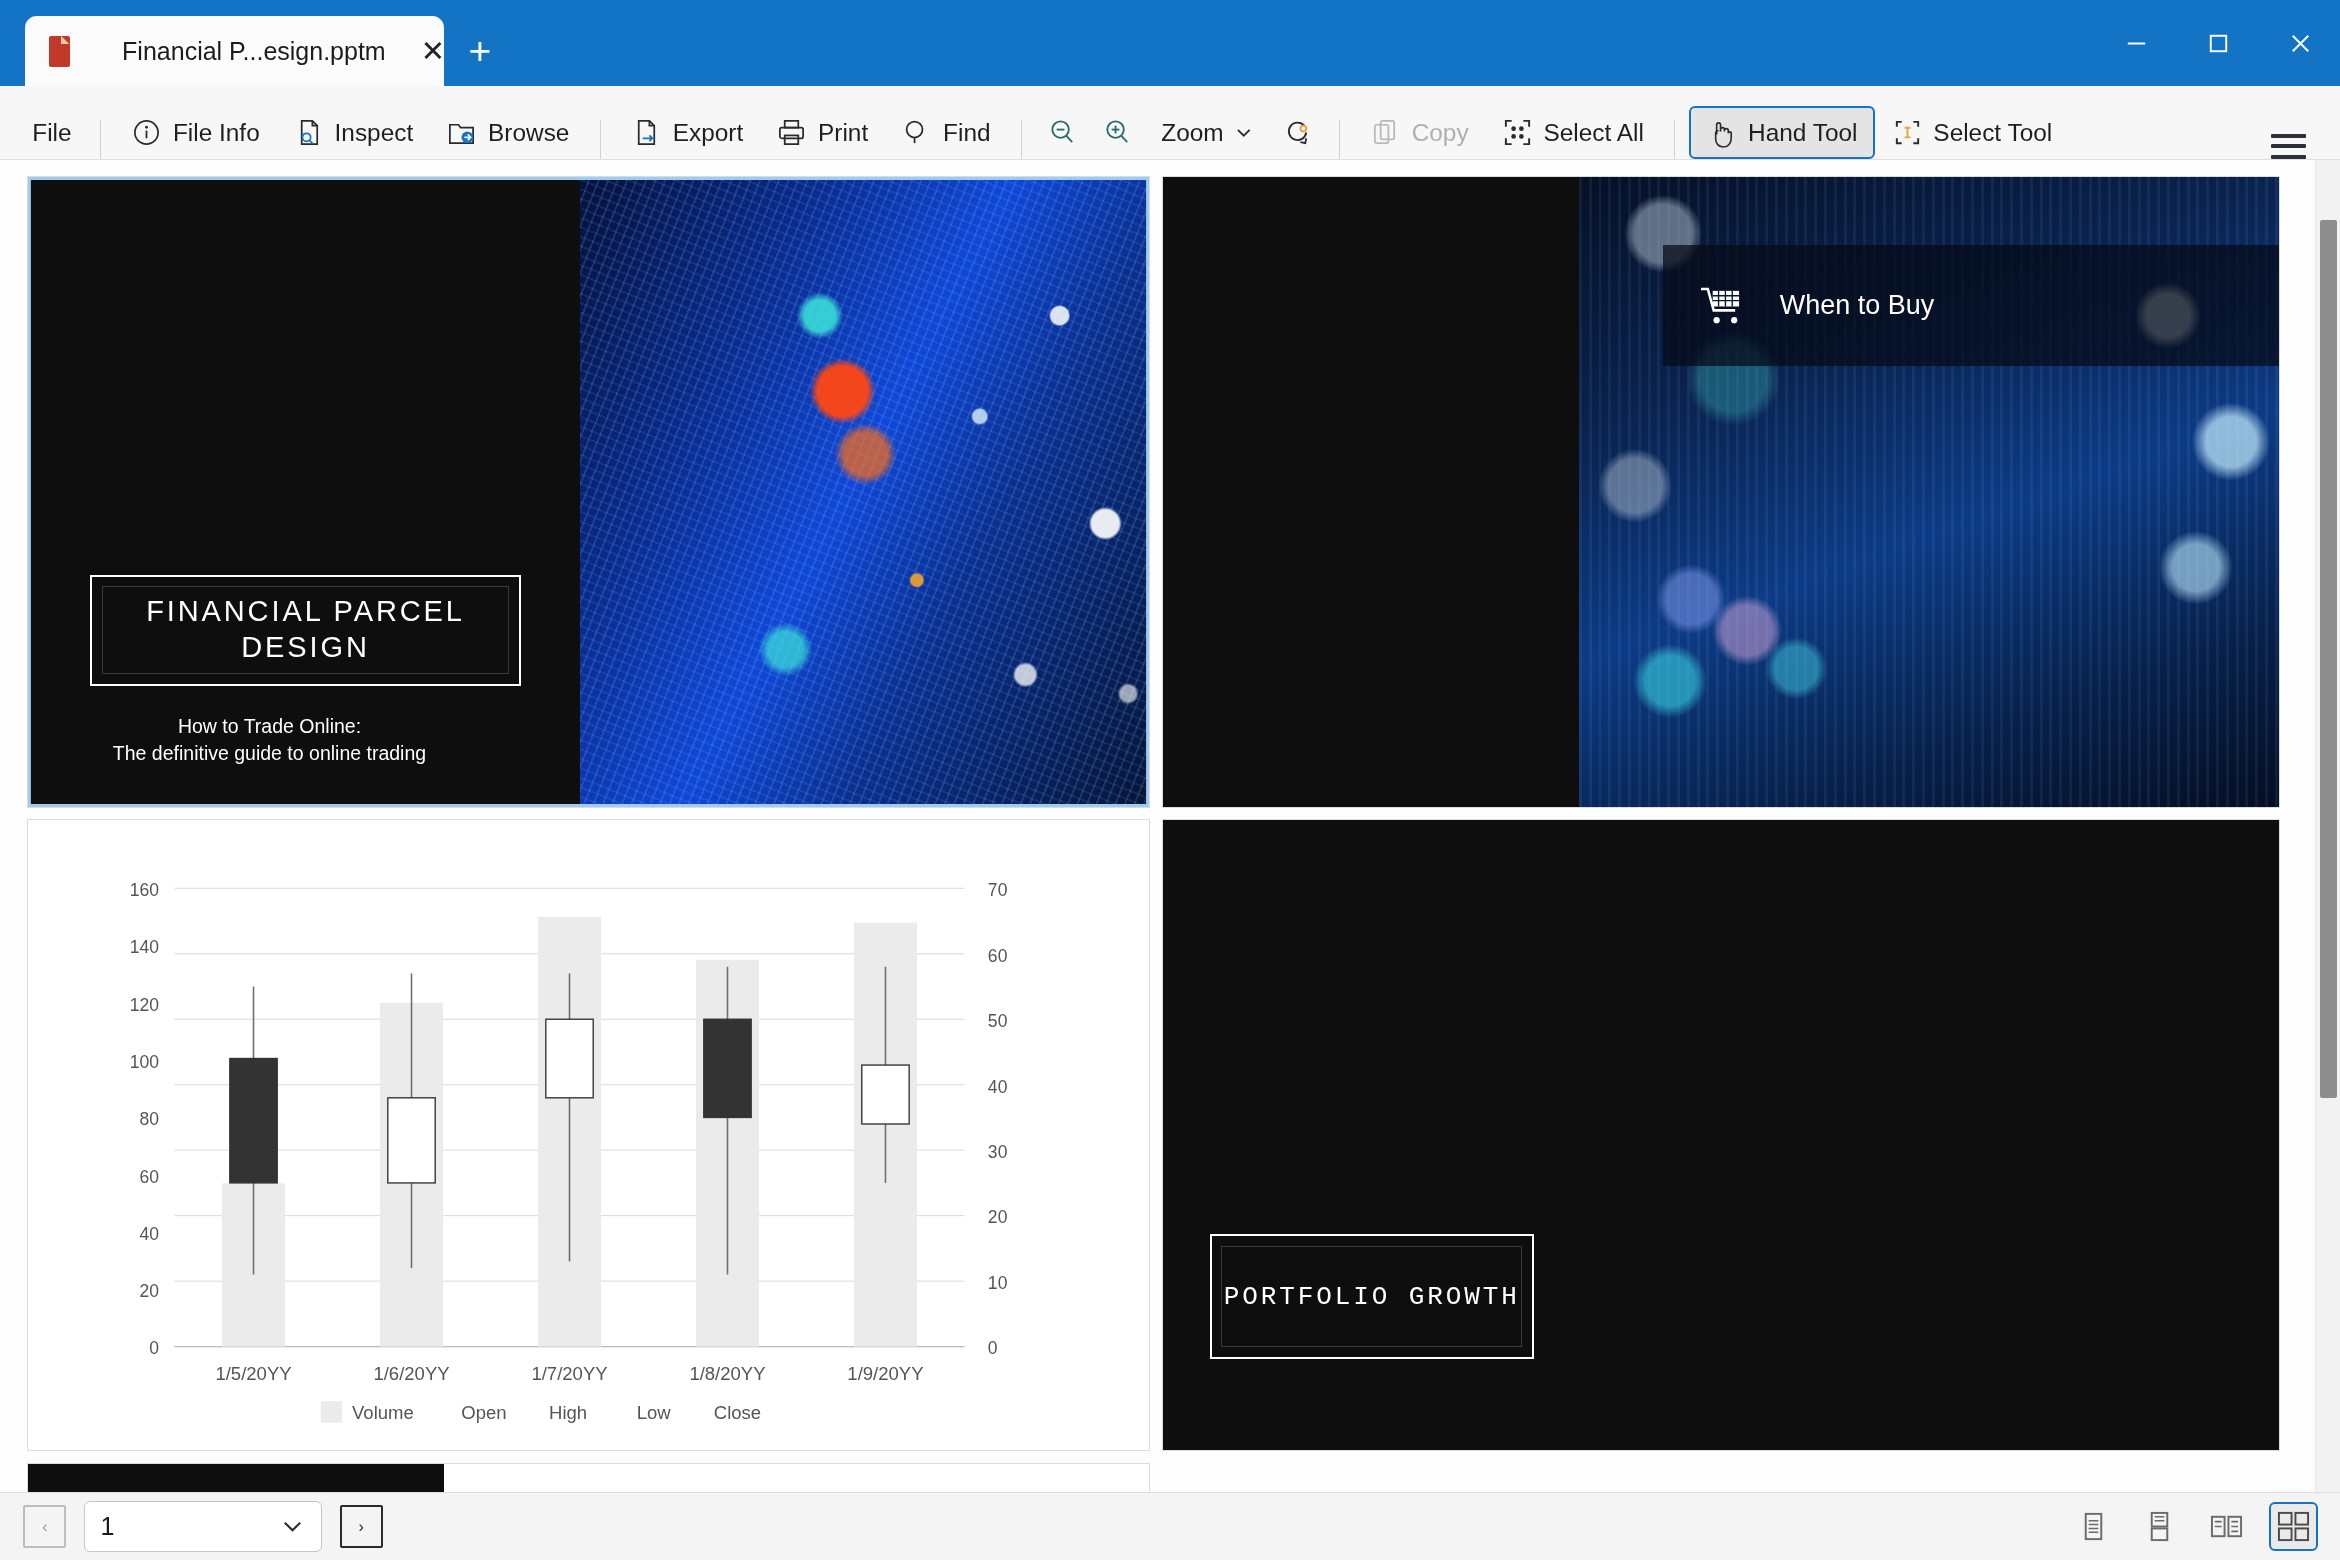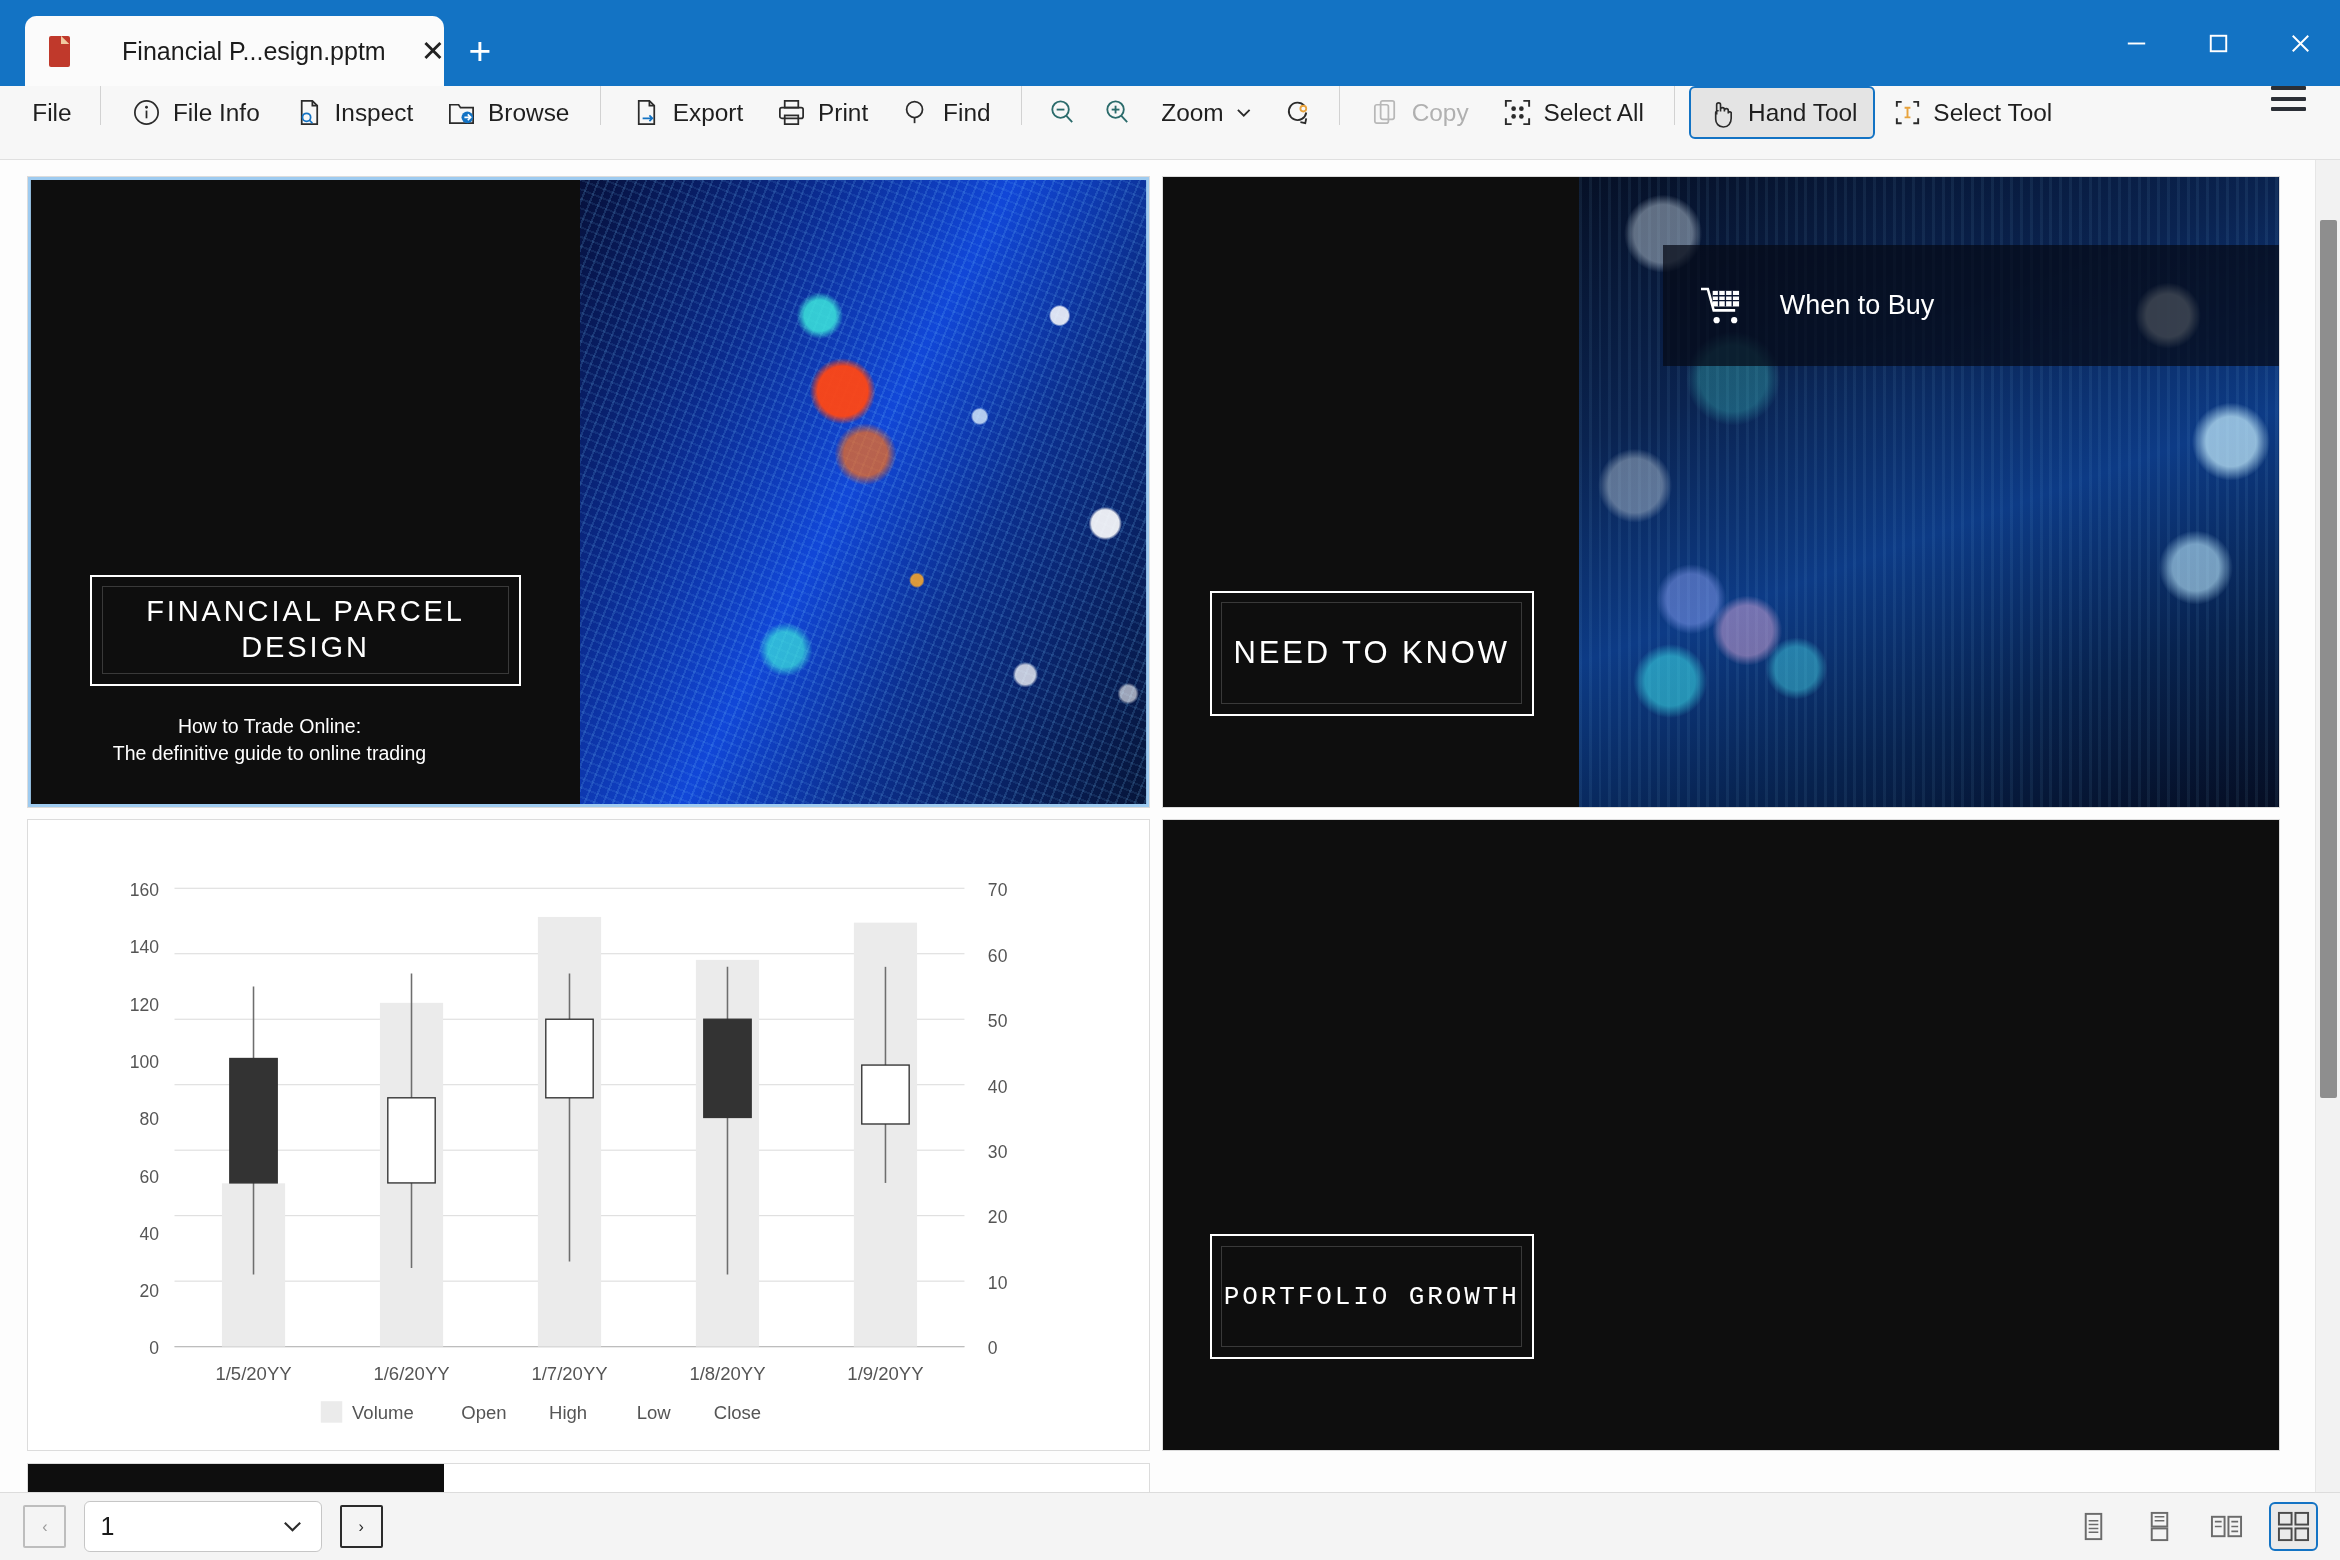--- a/index.html
+++ b/index.html
@@ -53,21 +53,21 @@
   .wincontrol {
     width: 82px; height: 86px; display: flex; align-items: center; justify-content: center;
     color: #fff;
   }
 
   
   .toolbar {
     position: absolute; left: 0; top: 86px; width: 2341px; height: 74px;
     background: #f7f7f7;
     border-bottom: 1px solid #e0e0e0;
-    display: flex; align-items: flex-start;
+    display: flex; align-items: flex-end;
     padding: 0 17.6px;
   }
   .tbitem {
     display: flex; align-items: center; gap: 10.7px;
     height: 53px; padding: 0 15.6px; border-radius: 5.9px;
     font-size: 24.4px; color: #1f1f1f; white-space: nowrap;
     border: 1px solid transparent;
   }
   .tbitem.plain { padding: 0 13.7px; }
   .tbitem.iconbtn { padding: 0 9.8px; }
@@ -447,23 +447,20 @@
         <div class="sub">
           <div>How to Trade Online:</div>
           <div>The definitive guide to online trading</div>
         </div>
         <div class="selband"></div>
       </div>
 
       <div class="slide s2">
         <div class="leftpane"></div>
         <div class="imgpane"></div>
-        <div class="titlebox tbox">
-          <div class="inner">NEED TO KNOW</div>
-        </div>
         <div class="rows">
           <div class="brow r1">
             <span class="ico">
               <svg width="45" height="41" viewBox="0 0 46 42">
                 <path d="M2 4h7l6 22h22" fill="none" stroke="#fff" stroke-width="2.6"></path>
                 <rect x="14" y="6" width="27" height="16" fill="#fff"></rect>
                 <path d="M14 11h27M14 16h27M20 6v16M27 6v16M34 6v16" stroke="#0b1530" stroke-width="1.4"></path>
                 <circle cx="18" cy="36" r="3.2" fill="#fff"></circle>
                   <circle cx="36" cy="36" r="3.2" fill="#fff"></circle>
               </svg>

